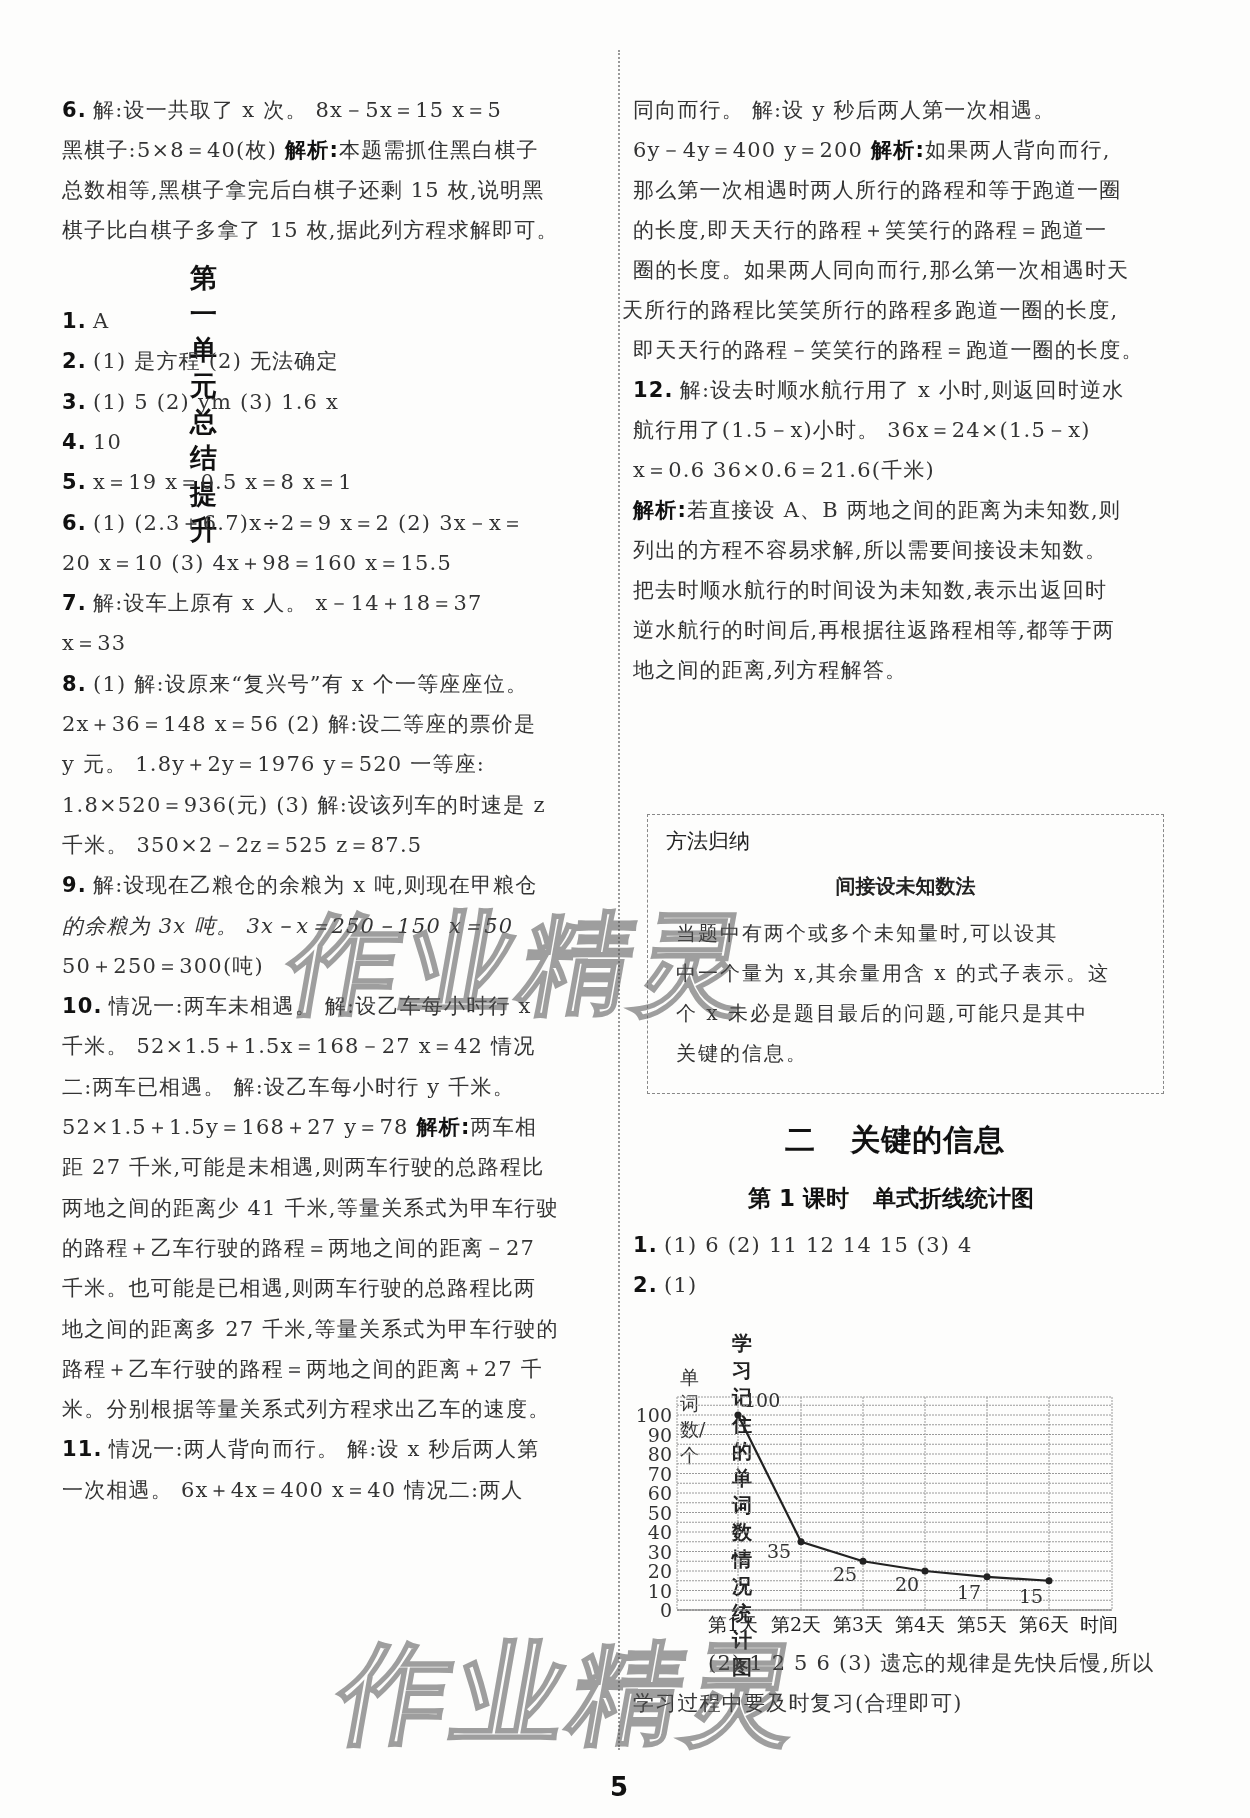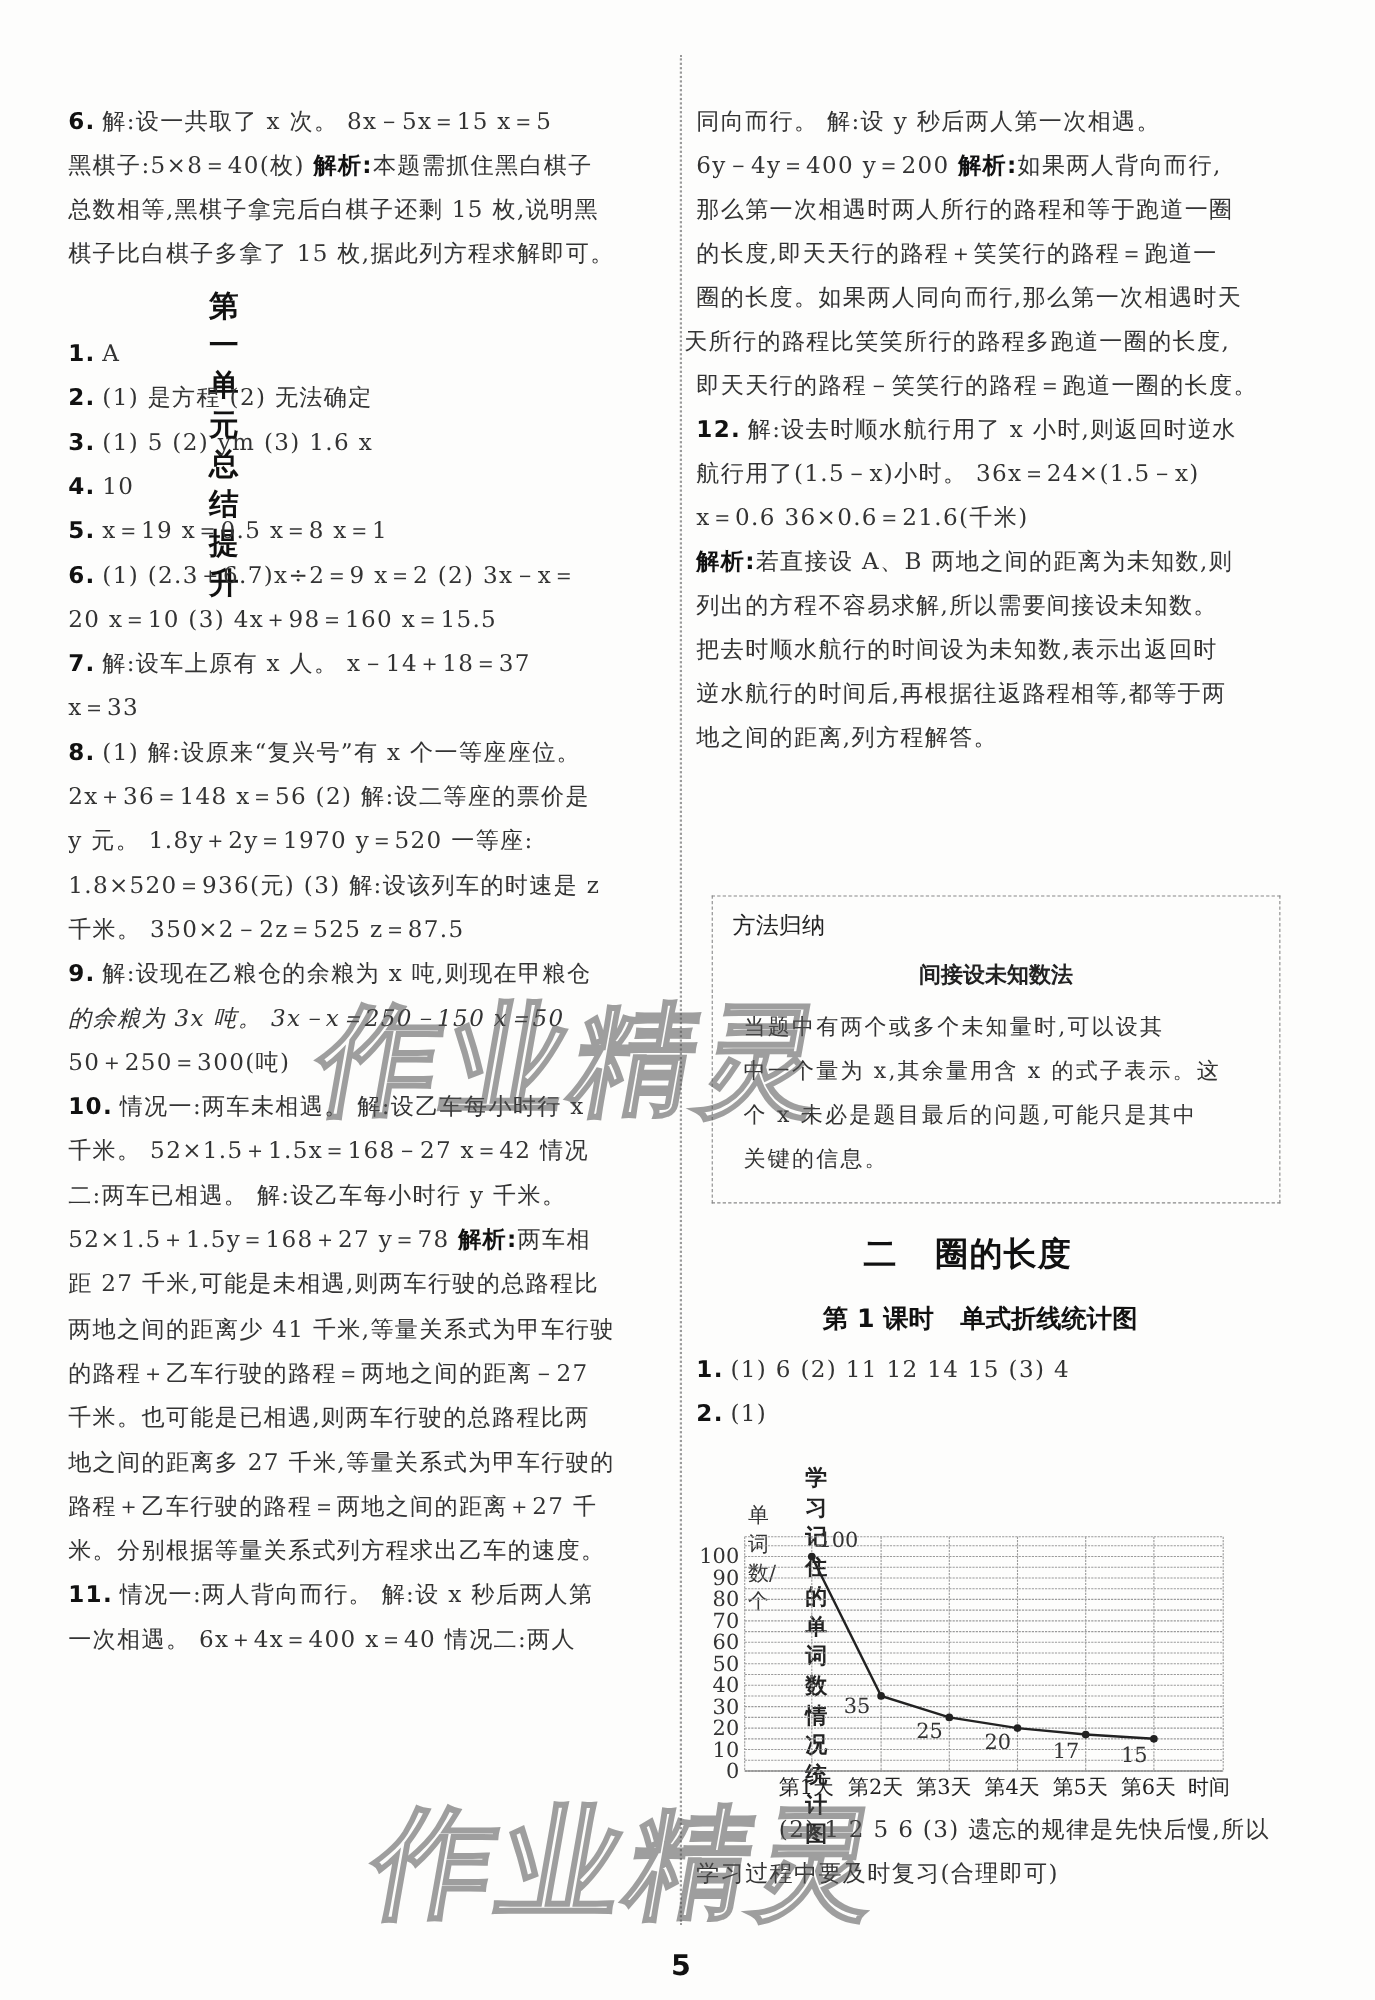--- a/index.html
+++ b/index.html
@@ -46,21 +46,21 @@
       <div class="line" style="left: 62px; top: 348.3px;"><span class="num">2.</span><span>(1) 是方程  (2) 无法确定</span></div>
       <div class="line" style="left: 62px; top: 388.6px;"><span class="num">3.</span><span>(1) 5  (2) ym  (3) 1.6  x</span></div>
       <div class="line" style="left: 62px; top: 428.9px;"><span class="num">4.</span><span>10</span></div>
       <div class="line" style="left: 62px; top: 469.2px;"><span class="num">5.</span><span>x＝19   x＝0.5   x＝8   x＝1</span></div>
       <div class="line" style="left: 62px; top: 509.5px;"><span class="num">6.</span><span>(1) (2.3＋6.7)x÷2＝9   x＝2  (2) 3x－x＝</span></div>
       <div class="line" style="left: 62px; top: 549.8px;"><span>20   x＝10  (3) 4x＋98＝160   x＝15.5</span></div>
       <div class="line" style="left: 62px; top: 590.1px;"><span class="num">7.</span><span>解:设车上原有 x 人。   x－14＋18＝37</span></div>
       <div class="line" style="left: 62px; top: 630.4px;"><span>x＝33</span></div>
       <div class="line" style="left: 62px; top: 670.7px;"><span class="num">8.</span><span>(1) 解:设原来“复兴号”有 x 个一等座座位。</span></div>
       <div class="line" style="left: 62px; top: 711px;"><span>2x＋36＝148   x＝56  (2) 解:设二等座的票价是</span></div>
-      <div class="line" style="left: 62px; top: 751.3px;"><span>y 元。   1.8y＋2y＝1970   y＝520   一等座:</span></div>
+      <div class="line" style="left: 62px; top: 751.3px;"><span>y 元。   1.8y＋2y＝1976   y＝520   一等座:</span></div>
       <div class="line" style="left: 62px; top: 791.6px;"><span>1.8×520＝936(元)  (3) 解:设该列车的时速是 z</span></div>
       <div class="line" style="left: 62px; top: 831.9px;"><span>千米。   350×2－2z＝525   z＝87.5</span></div>
       <div class="line" style="left: 62px; top: 872.2px;"><span class="num">9.</span><span>解:设现在乙粮仓的余粮为 x 吨,则现在甲粮仓</span></div>
       <div class="line" style="left: 62px; top: 912.5px; font-style: italic;"><span>的余粮为 3x 吨。   3x－x＝250－150   x＝50</span></div>
       <div class="line" style="left: 62px; top: 952.8px;"><span>50＋250＝300(吨)</span></div>
       <div class="line" style="left: 62px; top: 993.1px;"><span class="num">10.</span><span>情况一:两车未相遇。   解:设乙车每小时行 x</span></div>
       <div class="line" style="left: 62px; top: 1033.4px;"><span>千米。   52×1.5＋1.5x＝168－27   x＝42   情况</span></div>
       <div class="line" style="left: 62px; top: 1073.7px;"><span>二:两车已相遇。   解:设乙车每小时行 y 千米。</span></div>
       <div class="line" style="left: 62px; top: 1114px;"><span>52×1.5＋1.5y＝168＋27   y＝78  </span><b>解析:</b><span>两车相</span></div>
       <div class="line" style="left: 62px; top: 1154.3px;"><span>距 27 千米,可能是未相遇,则两车行驶的总路程比</span></div>
@@ -98,21 +98,21 @@
 
   <div class="box">
     <div class="box-title">方法归纳</div>
     <div class="box-sub">间接设未知数法</div>
     <div class="box-line" style="top:106px;">    当题中有两个或多个未知量时,可以设其</div>
     <div class="box-line" style="top:146px;">中一个量为 x,其余量用含 x 的式子表示。这</div>
     <div class="box-line" style="top:186px;">个 x 未必是题目最后的问题,可能只是其中</div>
     <div class="box-line" style="top:226px;">关键的信息。</div>
   </div>
 
-  <div class="h1" style="left:773px;top:1120px;font-size:30px;white-space:pre;">二   圈的长度</div>
+  <div class="h1" style="left:773px;top:1120px;font-size:30px;white-space:pre;">二   关键的信息</div>
   <div class="h2" style="left:737px;top:1183px;white-space:pre;">第 1 课时   单式折线统计图</div>
 
   <div class="line" style="left:633px;top:1232px;">
     <span class="num">1.</span><span>(1) 6  (2) 11   12   14   15  (3) 4</span>
   </div>
   <div class="line" style="left:633px;top:1272px;">
     <span class="num">2.</span><span>(1)</span>
   </div>
 
   <div class="chart-title">学习记住的单词数情况统计图</div>

